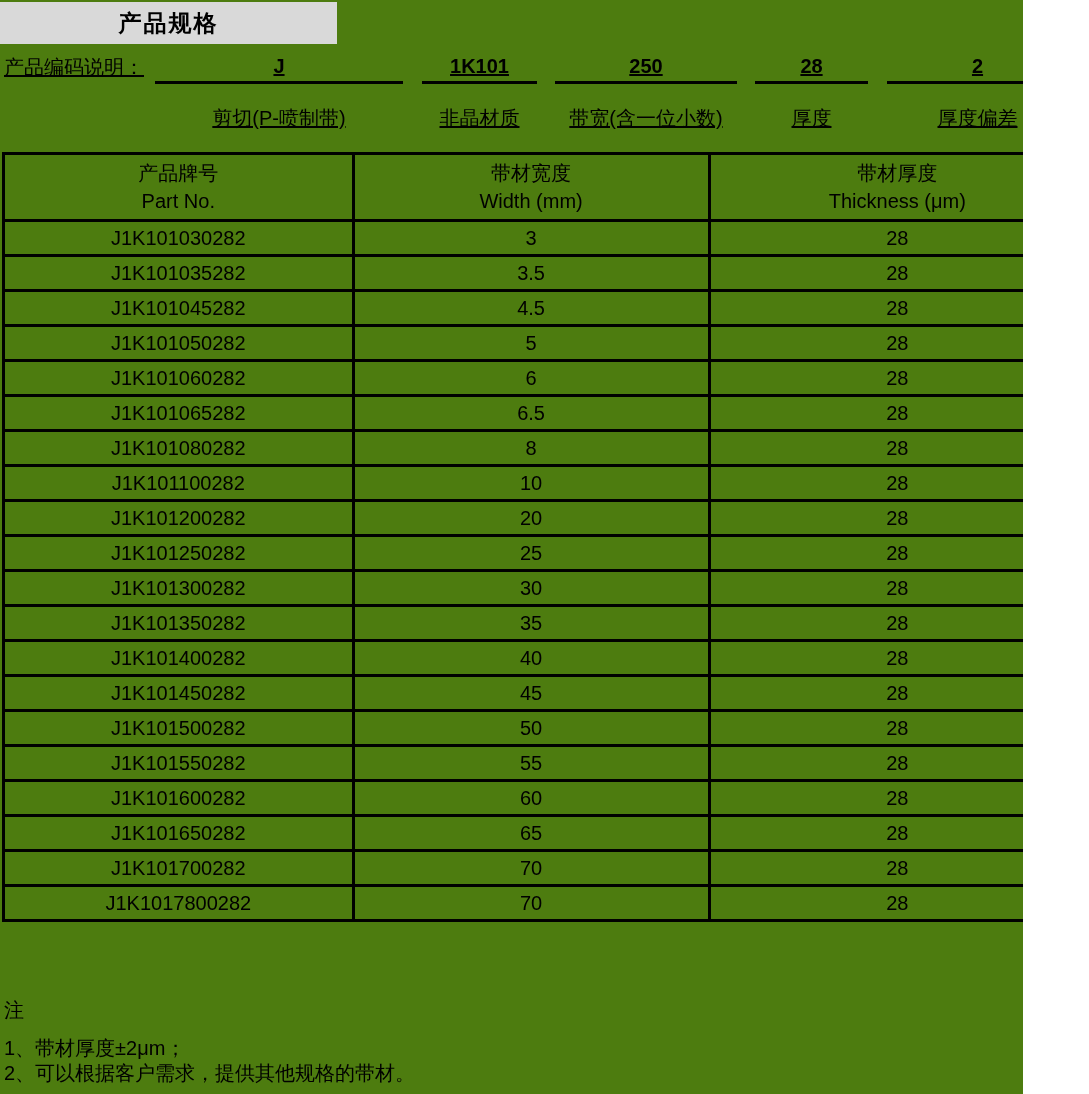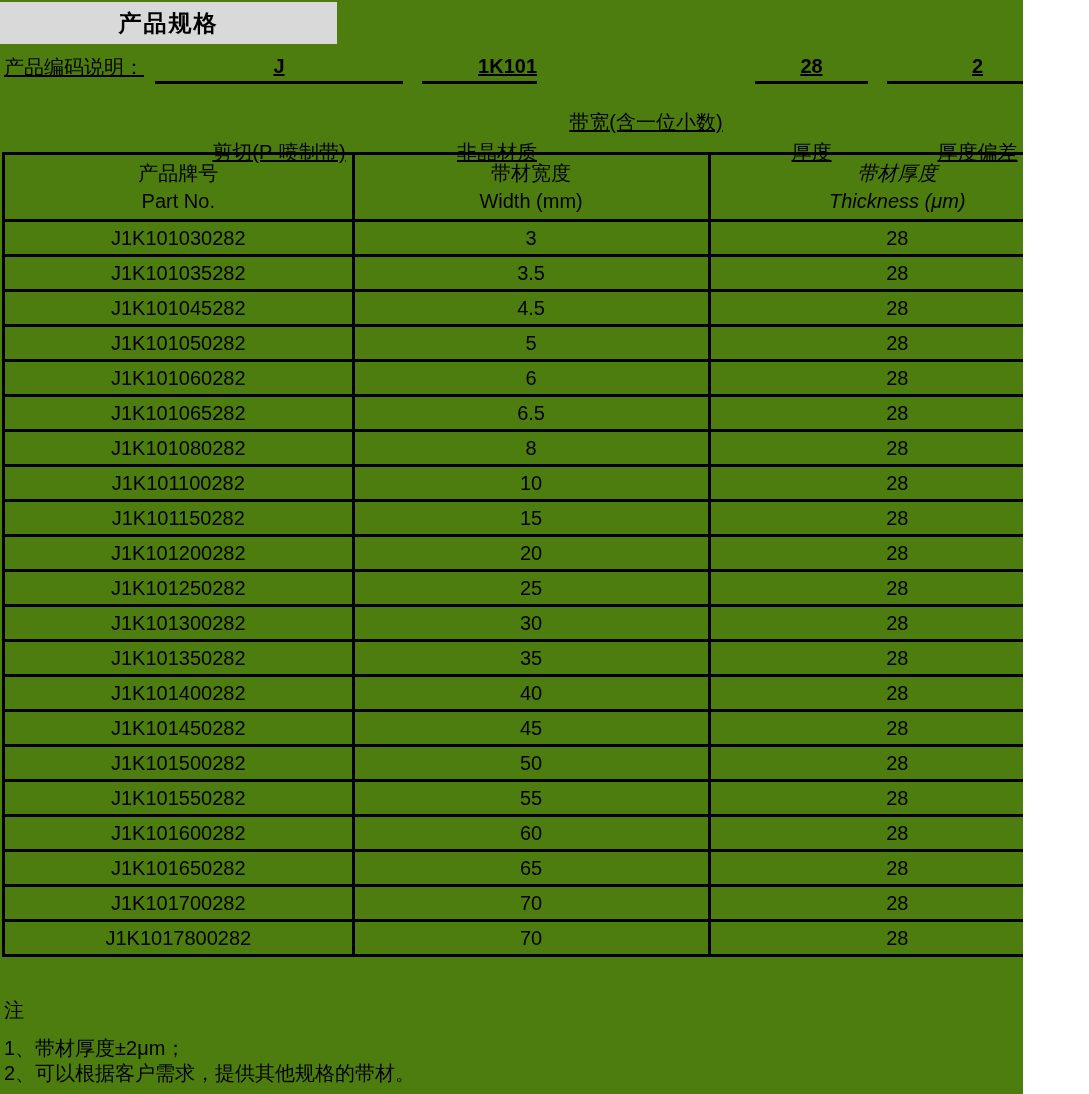--- a/index.html
+++ b/index.html
@@ -57,26 +57,25 @@
   .code-seg .seg-value {
     font-size: 20px;
     font-weight: bold;
     line-height: 25px;
     padding-bottom: 2px;
     border-bottom: 3px solid #000;
   }
   .code-seg .seg-label {
     font-size: 20px;
     line-height: 24px;
-    padding-top: 8px;
+    padding-top: 22px;
     white-space: nowrap;
-    margin-top: 48px;
   }
   .seg-1 { width: 248px; }
-  .seg-2 { width: 115px; margin-left: 19px; text-align: right; }
+  .seg-2 { width: 115px; margin-left: 19px; }
   .seg-3 { width: 182px; margin-left: 18px; }
   .seg-4 { width: 113px; margin-left: 18px; }
   .seg-5 { width: 181px; margin-left: 19px; }
   
   .spec-table {
     position: absolute;
     left: 2px;
     top: 152px;
     width: 1085px;
     border-collapse: collapse;
@@ -95,21 +94,21 @@
     line-height: 28px;
   }
   .spec-table td {
     height: 32px;
     font-size: 20px;
     line-height: 32px;
     white-space: nowrap;
   }
   .col-part { width: 32.3%; }
   .col-width { width: 32.9%; }
-  .col-thickness { width: 34.8%; font-style: italic; }
+  .col-thickness { width: 34.8%; }
   
   .notes {
     position: absolute;
     left: 4px;
     top: 998px;
     width: 1080px;
   }
   .notes-title {
     font-size: 20px;
     line-height: 24px;
@@ -133,20 +132,21 @@
     <div class="code-label">产品编码说明：</div>
     <div class="code-seg seg-1">
       <div class="seg-value">J</div>
       <div class="seg-label">剪切(P-喷制带)</div>
     </div>
     <div class="code-seg seg-2">
       <div class="seg-value">1K101</div>
       <div class="seg-label">非晶材质</div>
     </div>
     <div class="code-seg seg-3">
+      <div class="seg-value">250</div>
       <div class="seg-label">带宽(含一位小数)</div>
     </div>
     <div class="code-seg seg-4">
       <div class="seg-value">28</div>
       <div class="seg-label">厚度</div>
     </div>
     <div class="code-seg seg-5">
       <div class="seg-value">2</div>
       <div class="seg-label">厚度偏差</div>
     </div>
@@ -204,25 +204,20 @@
           <td>J1K101080282</td>
           <td>8</td>
           <td>28</td>
         </tr>
         <tr>
           <td>J1K101100282</td>
           <td>10</td>
           <td>28</td>
         </tr>
         <tr>
-          <td>J1K101150282</td>
-          <td>15</td>
-          <td>28</td>
-        </tr>
-        <tr>
           <td>J1K101200282</td>
           <td>20</td>
           <td>28</td>
         </tr>
         <tr>
           <td>J1K101250282</td>
           <td>25</td>
           <td>28</td>
         </tr>
         <tr>

